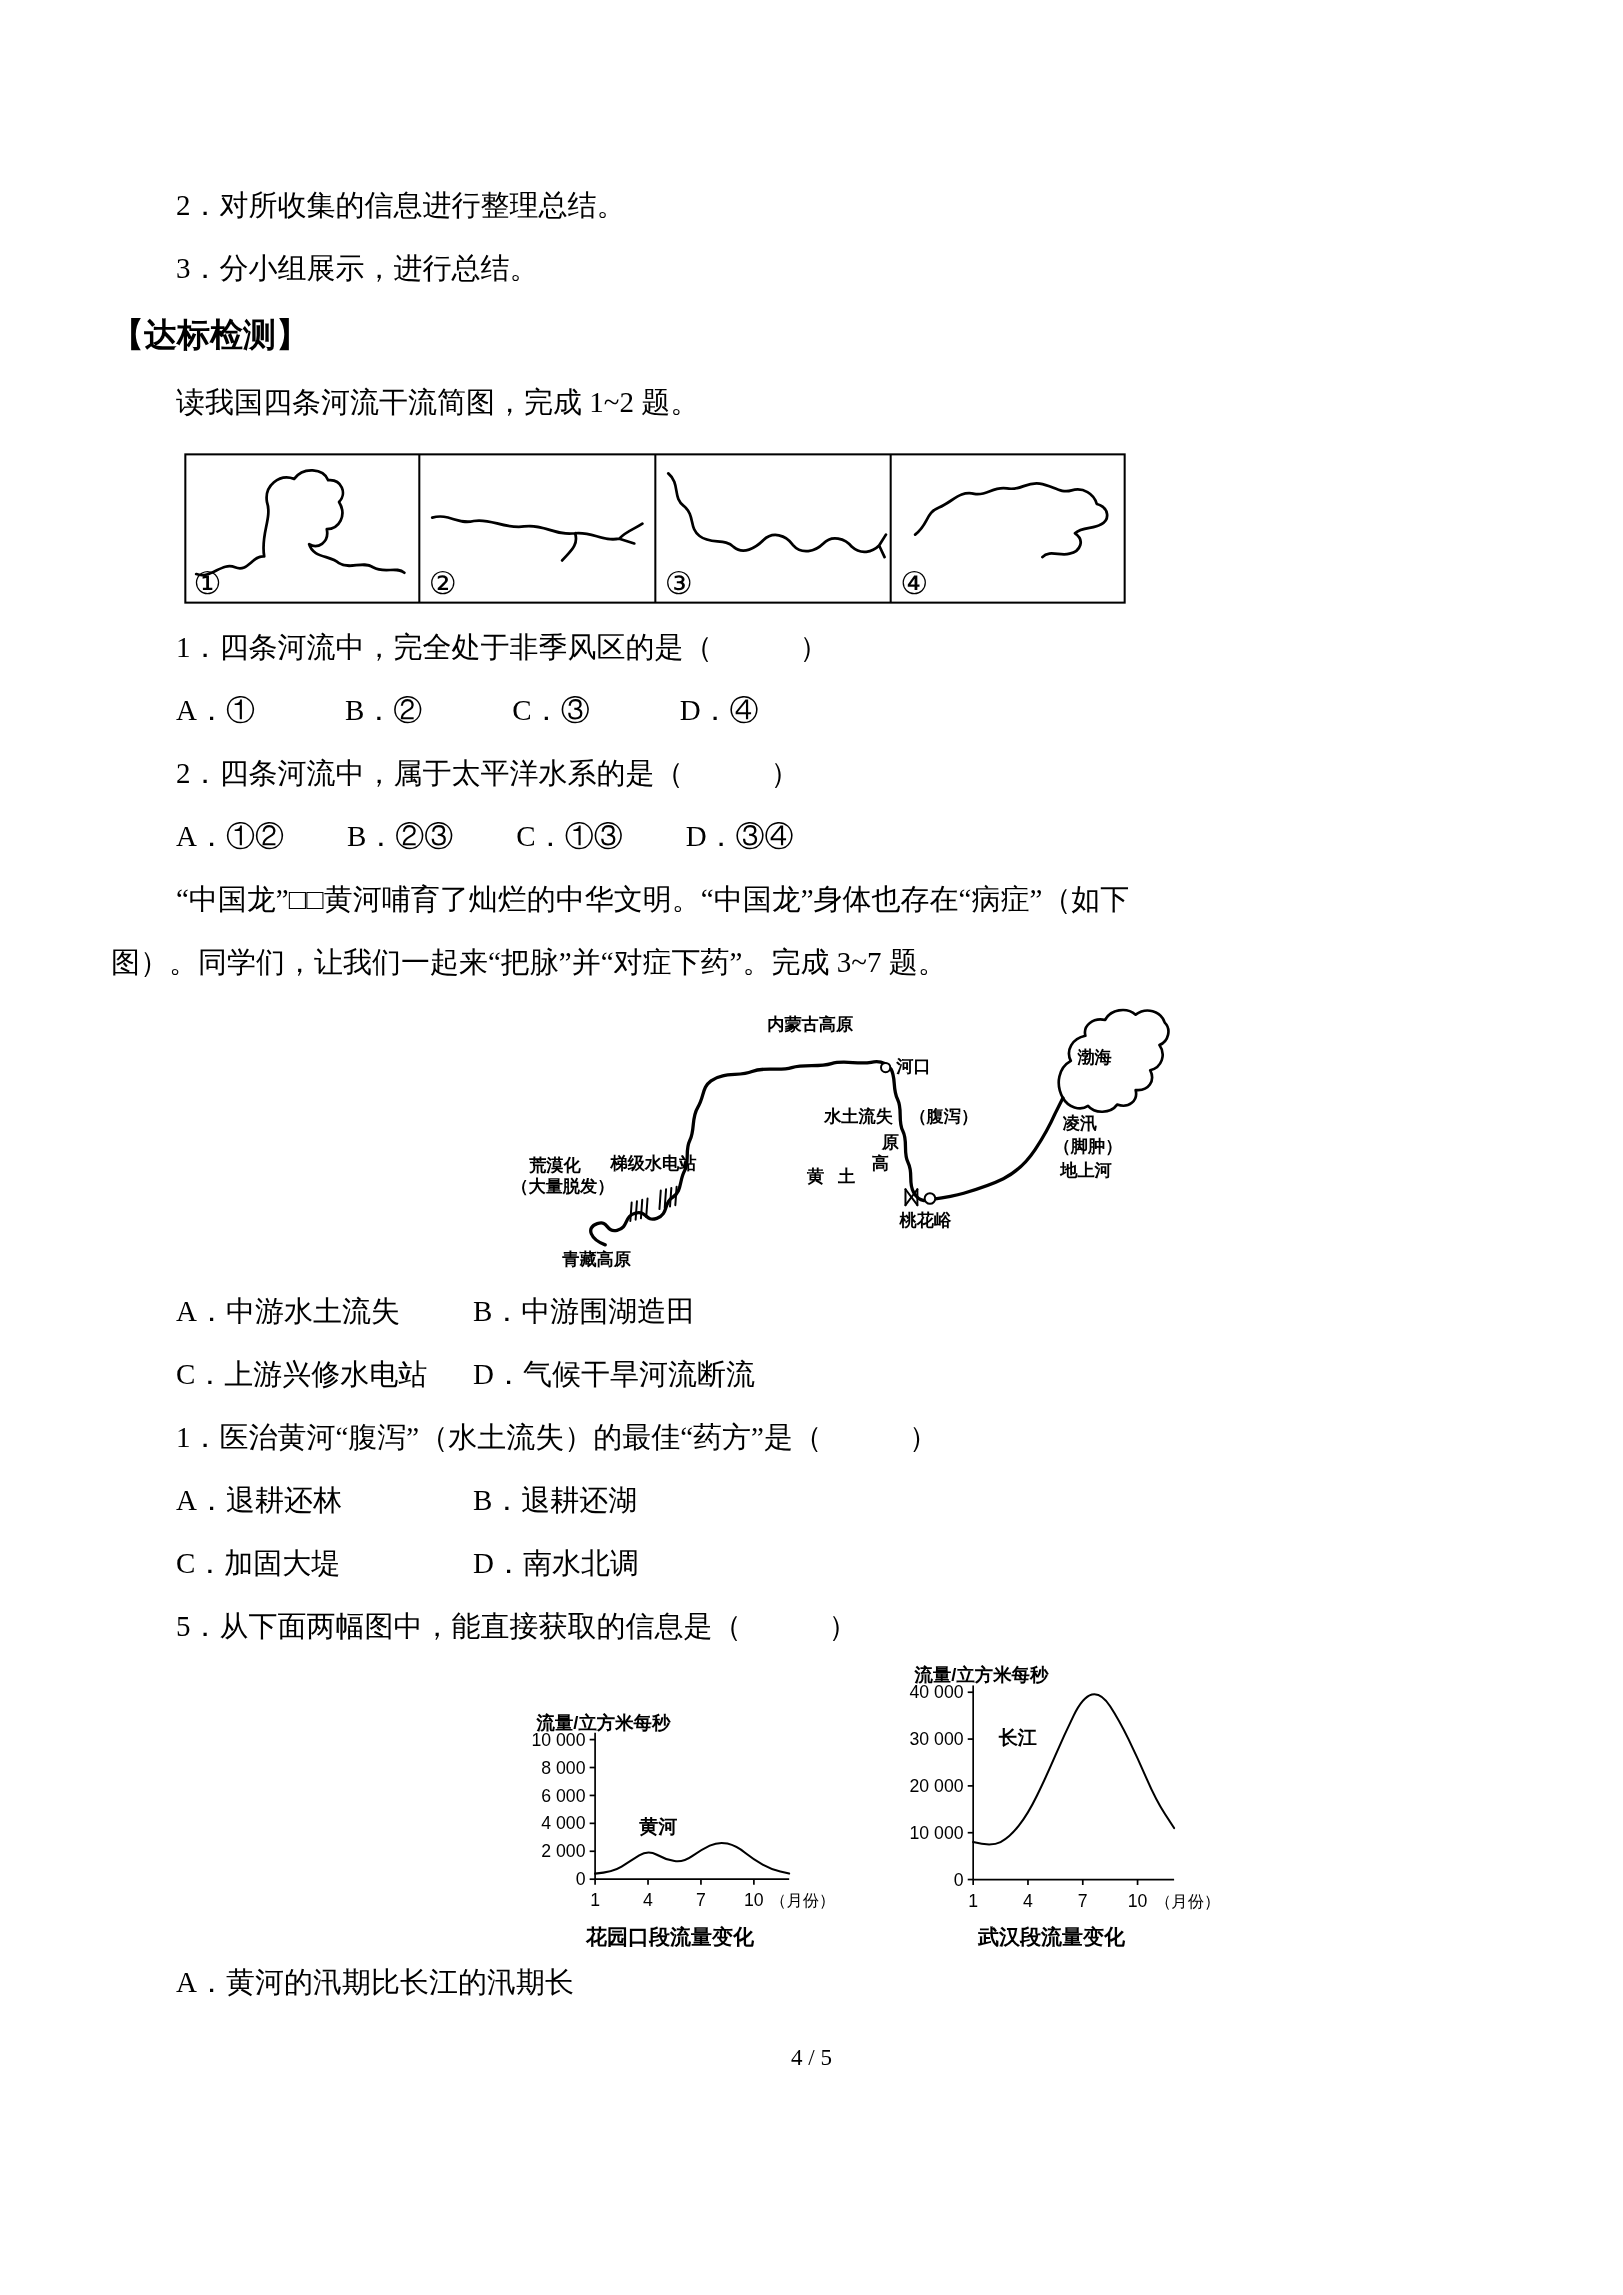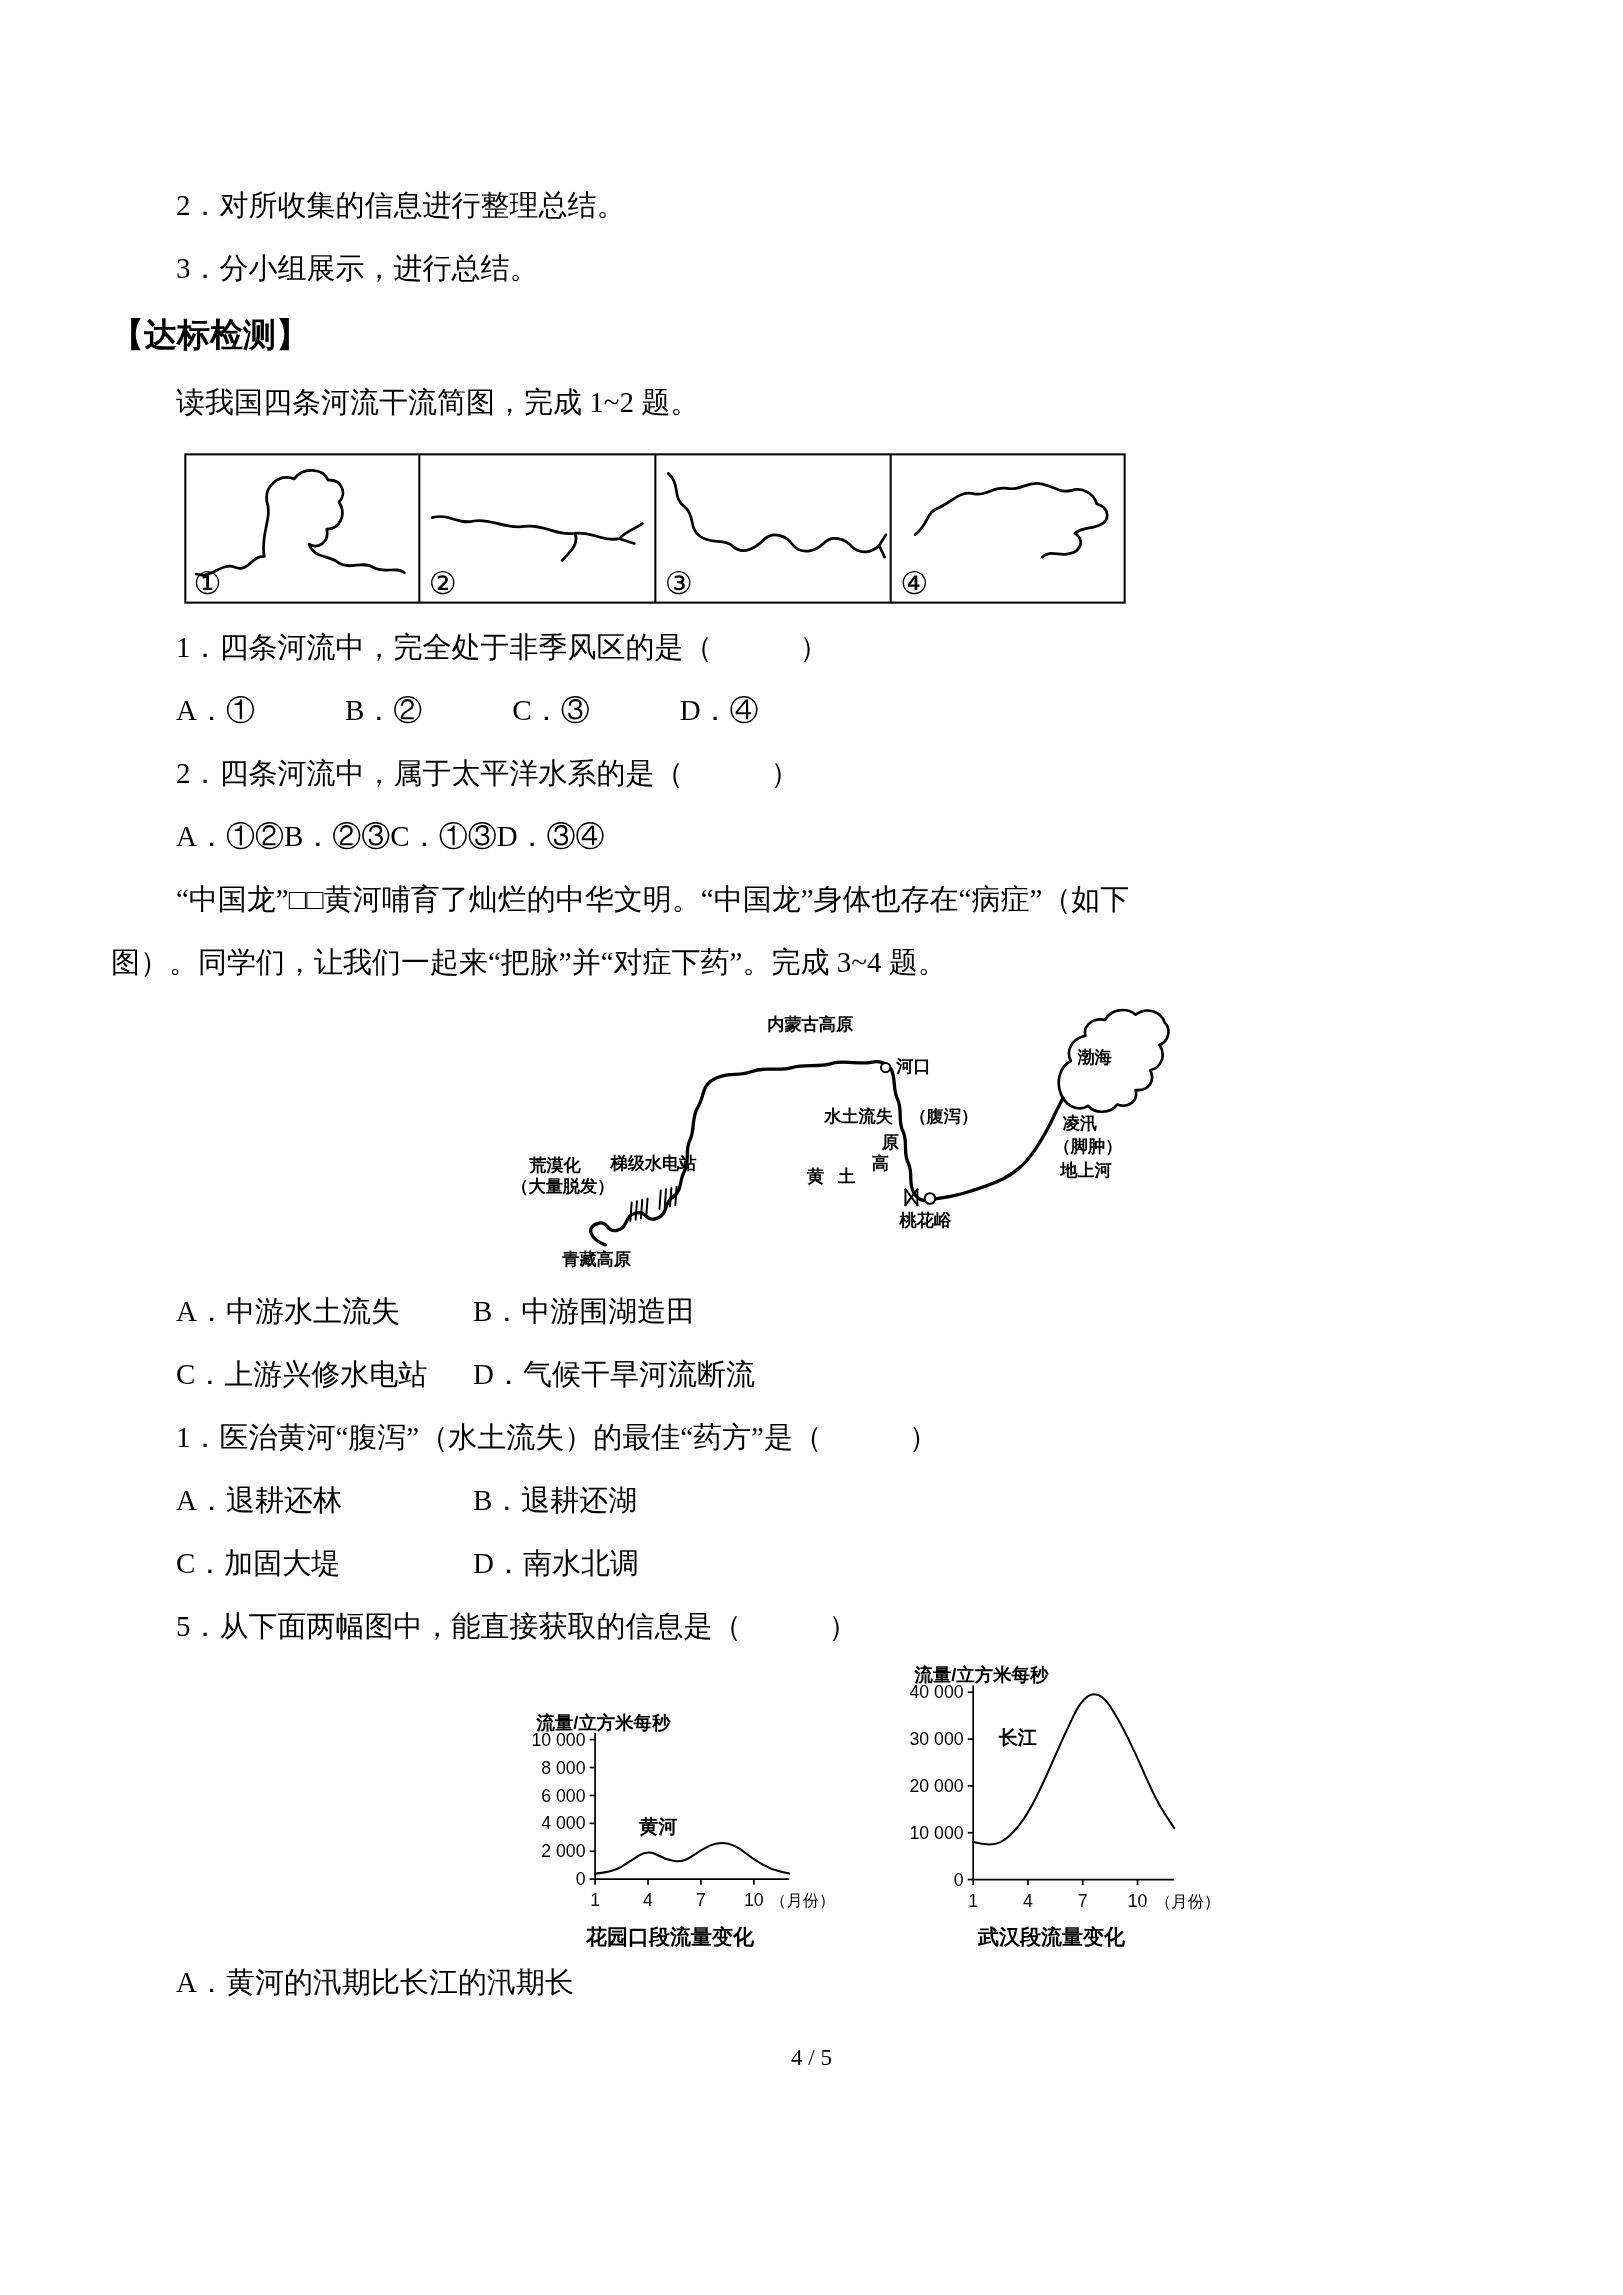--- a/index.html
+++ b/index.html
@@ -9,21 +9,21 @@
     font-family:"Liberation Serif","DejaVu Serif",serif;
     color:#000; font-size:29px;
   }
   .content { padding:174px 123px 0 111px; }
   .line { line-height:63px; white-space:nowrap; }
   .indent { padding-left:65px; }
   .indent-first { text-indent:65px; }
   .section-title { font-weight:bold; font-size:33px; line-height:71px; white-space:nowrap; }
   .opts { display:flex; padding-left:65px; }
   .opts-q1 { gap:90px; }
-  .opts-q2 { }
+  .opts-q2 { gap:63px; }
   .opts-grid { display:grid; grid-template-columns:297px auto; padding-left:65px; width:max-content; }
   .opts-grid span { line-height:63px; white-space:nowrap; }
 
   .figure-rivers { margin:19px 0 12.3px 72px; width:944px; }
   .figure-rivers svg { display:block; }
 
   .figure-diagram { margin:5.5px 0 2.7px 395px; width:668px; }
   .figure-diagram svg { display:block; overflow:visible; }
   .diagram-label { font-family:"Liberation Sans","DejaVu Sans",sans-serif; font-weight:bold; font-size:26px; }
 
@@ -84,21 +84,21 @@
 
   <p class="line indent">2．四条河流中，属于太平洋水系的是（　　　）</p>
   <div class="line opts opts-q2">
     <span>A．①②</span>
     <span>B．②③</span>
     <span>C．①③</span>
     <span>D．③④</span>
   </div>
 
   <p class="line indent-first">“中国龙”□□黄河哺育了灿烂的中华文明。“中国龙”身体也存在“病症”（如下</p>
-  <p class="line">图）。同学们，让我们一起来“把脉”并“对症下药”。完成 3~4 题。</p>
+  <p class="line">图）。同学们，让我们一起来“把脉”并“对症下药”。完成 3~7 题。</p>
 
   <div class="figure-diagram">
     <svg viewBox="0 0 1010 420" width="668" height="278" style="font-size:42px">
 
       <path class="river-main" d="M 150 370
            C 128 362, 120 344, 138 338 C 156 332, 150 352, 168 348 C 186 344, 178 326, 196 322
            C 214 318, 210 336, 228 330 C 246 324, 238 306, 252 298
            C 266 290, 262 272, 270 258 C 278 244, 270 228, 278 212 C 286 196, 280 178, 290 162
            C 300 146, 296 132, 310 122
            C 330 108, 352 116, 372 108 C 392 100, 412 108, 432 102 C 452 96, 472 102, 492 96

